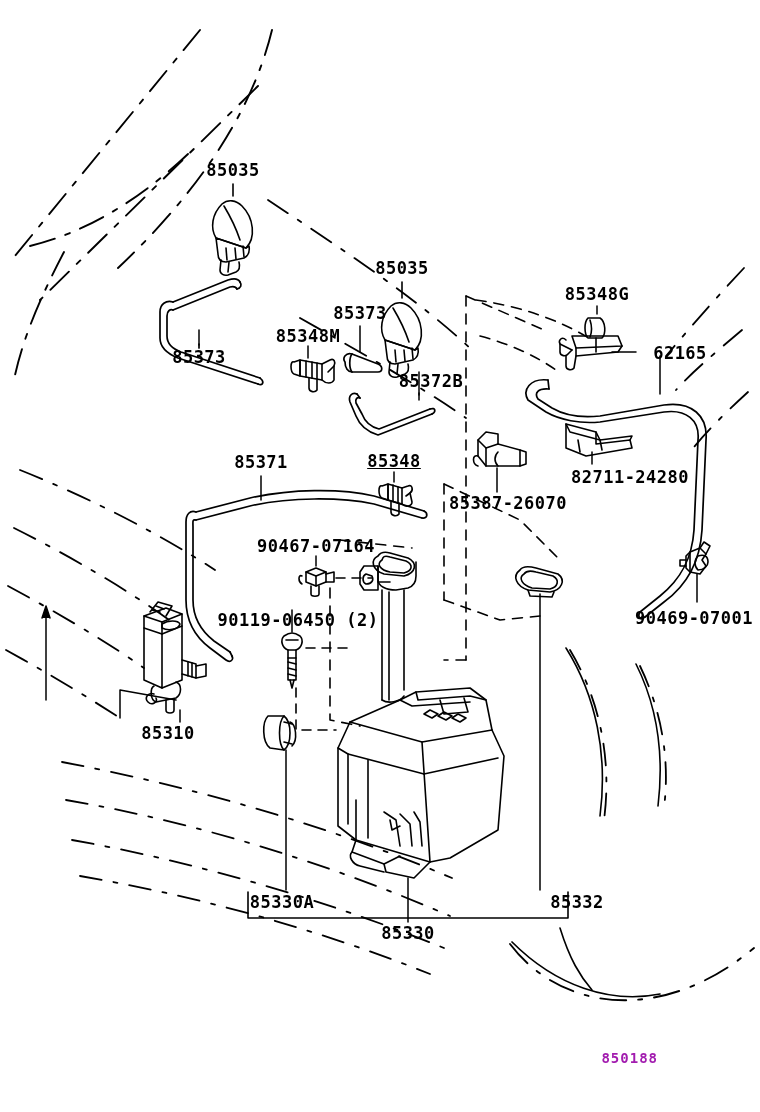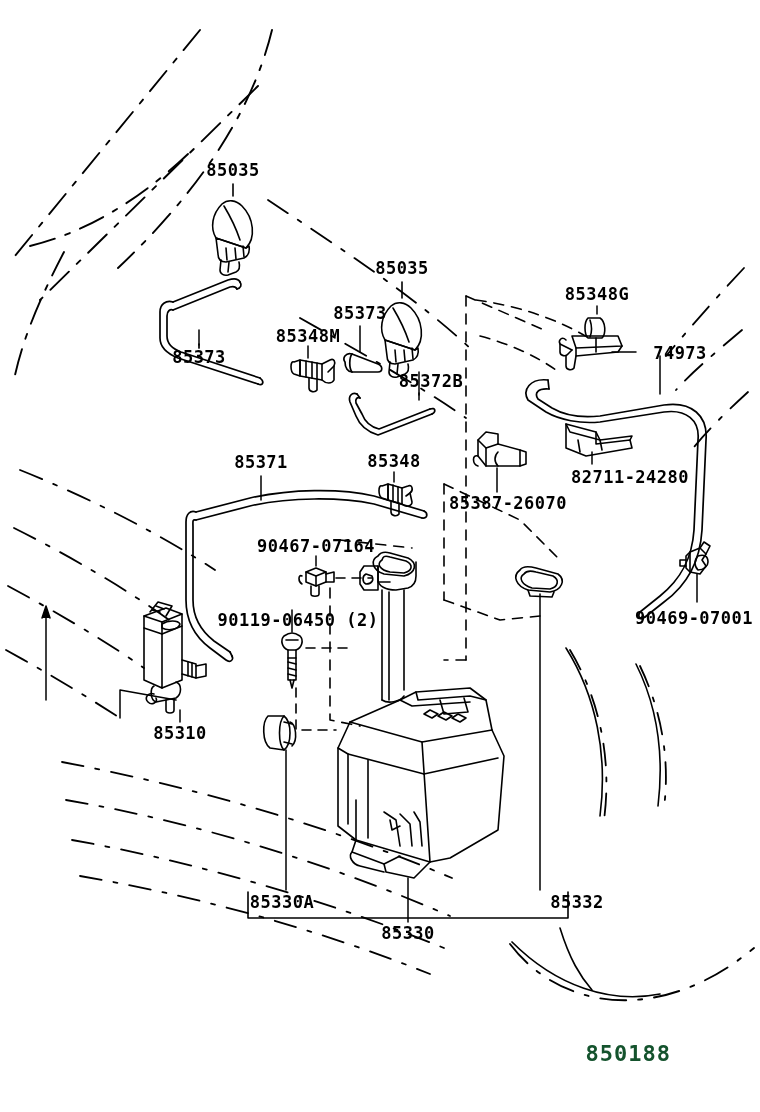--- a/index.html
+++ b/index.html
@@ -2,22 +2,22 @@
 <html><head>
 <meta charset="utf-8">
 <style>
   html,body{margin:0;padding:0;background:#ffffff;}
   body{width:760px;height:1112px;position:relative;overflow:hidden;
        font-family:"DejaVu Sans Mono","Liberation Mono",monospace;}
   #sheet{position:absolute;inset:0;width:672px;height:1112px;}
   .lbl{position:absolute;color:#000;font-family:"DejaVu Sans Mono","Liberation Mono",monospace;
        font-size:17px;font-weight:700;letter-spacing:.5px;white-space:nowrap;
        transform:translate(-50%,-50%);}
-  .figno{position:absolute;right:1px;bottom:46px;font-size:22px;font-weight:700;
-         letter-spacing:1px;color:#14532d;}
+  .figno{position:absolute;right:14px;bottom:46px;font-size:14px;font-weight:700;
+         letter-spacing:1px;color:#a21caf;}
   svg{position:absolute;left:0;top:0;}
 </style>
 </head>
 <body>
 
 <div id="sheet">
 
 <svg width="760" height="1112" viewBox="0 0 760 1112">
   <g fill="none" stroke="#000" stroke-width="1.6" stroke-linecap="round" stroke-linejoin="round">
 
@@ -329,28 +329,28 @@
   </g>
 </svg>
 
 <div class="lbl" style="left:233px;top:170px;">85035</div>
 <div class="lbl" style="left:199px;top:357px;">85373</div>
 <div class="lbl" style="left:402px;top:268px;">85035</div>
 <div class="lbl" style="left:308px;top:336px;">85348M</div>
 <div class="lbl" style="left:360px;top:313px;">85373</div>
 <div class="lbl" style="left:419px;top:381px;margin-left:12px;">85372B</div>
 <div class="lbl" style="left:597px;top:294px;">85348G</div>
-<div class="lbl" style="left:680px;top:353px;">74973</div>
+<div class="lbl" style="left:680px;top:353px;">62165</div>
 <div class="lbl" style="left:585px;top:477px;margin-left:45px;">82711-24280</div>
 <div class="lbl" style="left:508px;top:503px;">85387-26070</div>
 <div class="lbl" style="left:261px;top:462px;">85371</div>
-<div class="lbl" style="left:394px;top:461px;">85348</div>
+<div class="lbl" style="left:394px;top:461px;text-decoration:underline;">85348</div>
 <div class="lbl" style="left:316px;top:546px;">90467-07164</div>
 <div class="lbl" style="left:298px;top:620px;">90119-06450 (2)</div>
 <div class="lbl" style="left:694px;top:618px;">90469-07001</div>
-<div class="lbl" style="left:180px;top:733px;">85310</div>
+<div class="lbl" style="left:168px;top:733px;">85310</div>
 <div class="lbl" style="left:282px;top:902px;">85330A</div>
 <div class="lbl" style="left:537px;top:902px;margin-left:40px;">85332</div>
 <div class="lbl" style="left:408px;top:933px;">85330</div>
 
 <div class="figno">850188</div>
 
 </div>
 
 </body></html>

